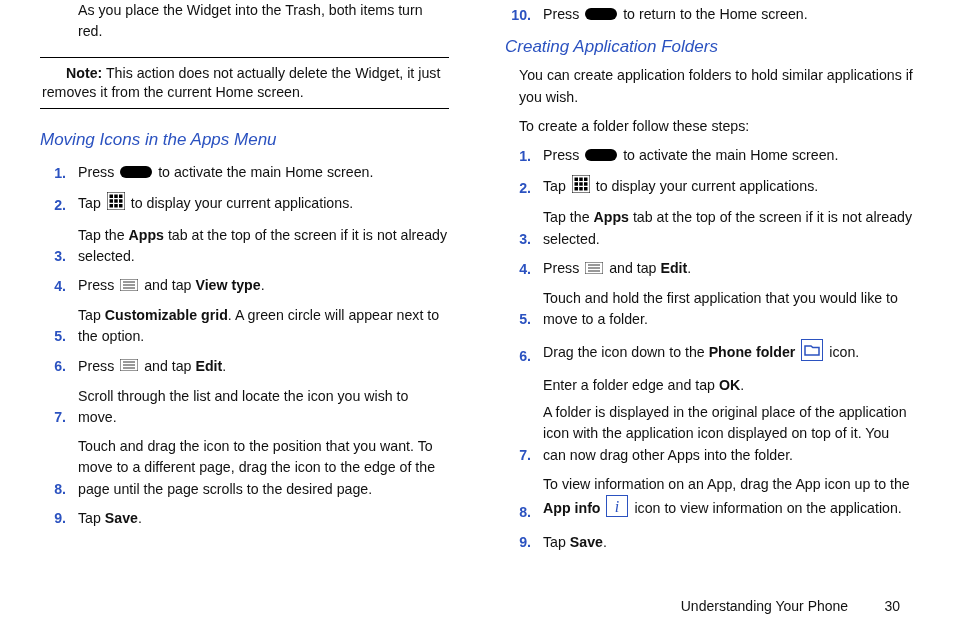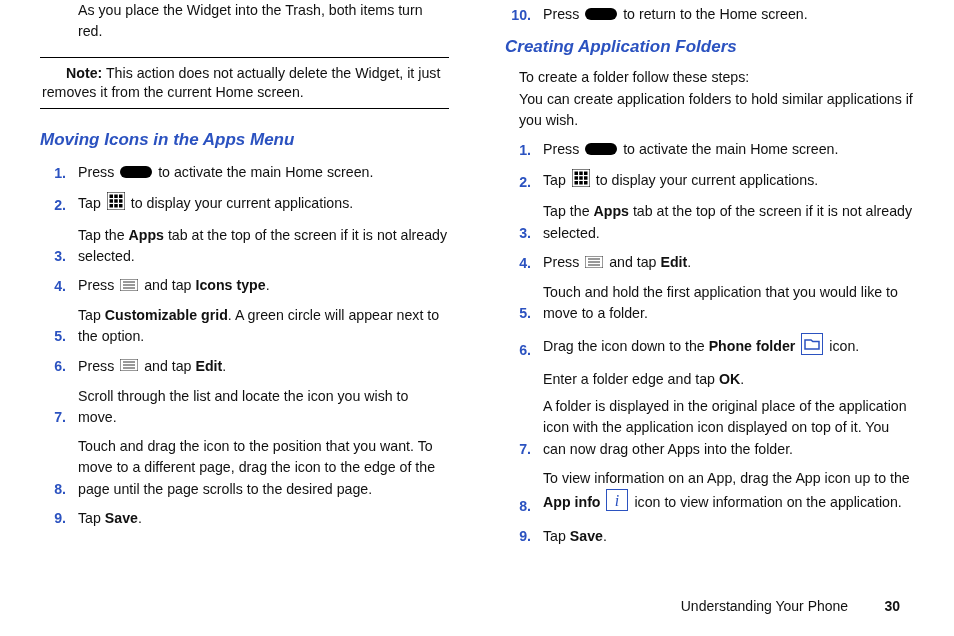--- a/index.html
+++ b/index.html
@@ -31,21 +31,21 @@
   .note-wrap {
     border-top: 1px solid #000;
     border-bottom: 1px solid #000;
     margin: 14px 0 18px 0;
     padding: 6px 2px;
     line-height:1.35;
   }
   .note-label { font-weight: bold; margin-left: 24px; }
   .heading {
     color: #2b52c0;
-    font-weight: bold;
+    font-weight: normal;
     font-style: italic;
     font-size: 17px;
     margin: 4px 0 6px 0;
   }
   ol.steps {
     list-style: none;
     margin: 0;
     padding: 0;
   }
   ol.steps > li {
@@ -74,21 +74,20 @@
     position: absolute;
     right: 54px;
     bottom: 22px;
     font-size: 14px;
   }
   .footer .fn {
     display: inline-block;
     min-width: 30px;
     text-align: right;
     margin-left: 18px;
-    font-weight: bold;
   }
 </style>
 </head>
 <body>
 
 <svg width="0" height="0" style="position:absolute">
   <defs>
     <g id="home-pill">
       <rect x="0" y="0" width="32" height="12" rx="6" ry="6" fill="#000"></rect>
     </g>
@@ -160,21 +159,21 @@
             <span>Tap the </span><span class="b">Apps</span><span> tab at the top of the screen if it is not already selected.</span>
           </span>
         </li>
         <li>
           <span class="num">4.</span>
           <span class="txt">
             <span>Press </span>
             <span class="ic"><svg width="18" height="12">
                   <use href="#menu-key"></use>
                 </svg></span>
-            <span> and tap </span><span class="b">Icons type</span><span>.</span>
+            <span> and tap </span><span class="b">View type</span><span>.</span>
           </span>
         </li>
         <li>
           <span class="num">5.</span>
           <span class="txt">
             <span>Tap </span><span class="b">Customizable grid</span><span>. A green circle will appear next to the option.</span>
           </span>
         </li>
         <li>
           <span class="num">6.</span>
@@ -212,22 +211,22 @@
             <span class="ic"><svg width="32" height="12">
                   <use href="#home-pill"></use>
                 </svg></span>
             <span> to return to the Home screen.</span>
           </span>
         </li>
       </ol>
 
       <div class="heading">Creating Application Folders</div>
 
+      <div style="padding-left:14px">You can create application folders to hold similar applications if you wish.</div>
       <div style="padding-left:14px; margin-top:8px">To create a folder follow these steps:</div>
-      <div style="padding-left:14px">You can create application folders to hold similar applications if you wish.</div>
 
       <ol class="steps" style="margin-top:4px">
         <li>
           <span class="num">1.</span>
           <span class="txt">
             <span>Press </span>
             <span class="ic"><svg width="32" height="12">
                   <use href="#home-pill"></use>
                 </svg></span>
             <span> to activate the main Home screen.</span>

